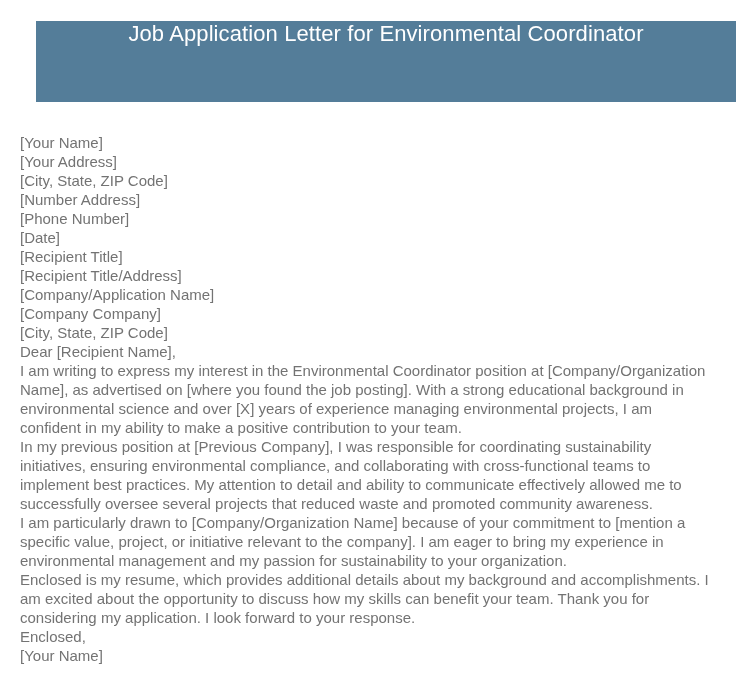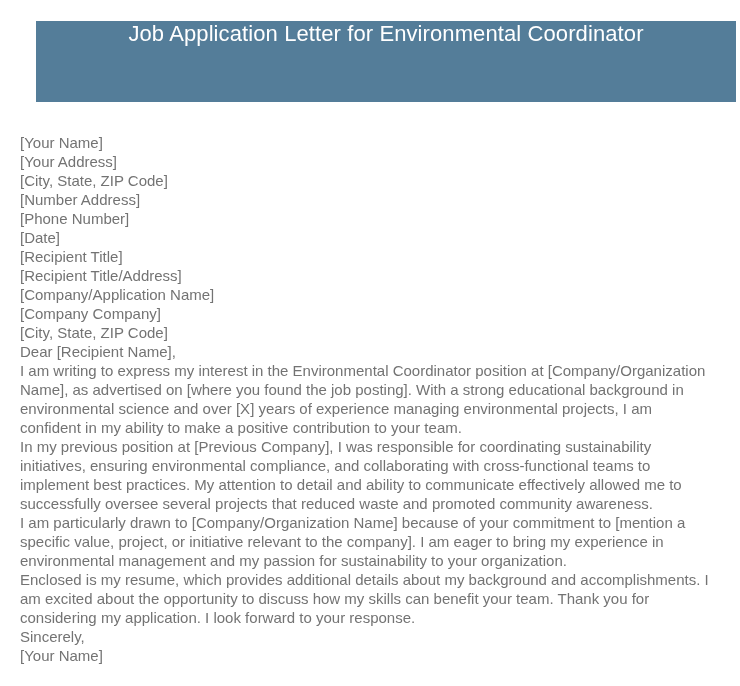--- a/index.html
+++ b/index.html
@@ -87,18 +87,18 @@
     <span class="letter-line">[Company Company]</span>
     <span class="letter-line">[City, State, ZIP Code]</span>
 
     <span class="letter-line">Dear [Recipient Name],</span>
 
     <span class="letter-para">I am writing to express my interest in the Environmental Coordinator position at [Company/Organization Name], as advertised on [where you found the job posting]. With a strong educational background in environmental science and over [X] years of experience managing environmental projects, I am confident in my ability to make a positive contribution to your team.</span>
     <span class="letter-para">In my previous position at [Previous Company], I was responsible for coordinating sustainability initiatives, ensuring environmental compliance, and collaborating with cross-functional teams to implement best practices. My attention to detail and ability to communicate effectively allowed me to successfully oversee several projects that reduced waste and promoted community awareness.</span>
     <span class="letter-para">I am particularly drawn to [Company/Organization Name] because of your commitment to [mention a specific value, project, or initiative relevant to the company]. I am eager to bring my experience in environmental management and my passion for sustainability to your organization.</span>
     <span class="letter-para">Enclosed is my resume, which provides additional details about my background and accomplishments. I am excited about the opportunity to discuss how my skills can benefit your team. Thank you for considering my application. I look forward to your response.</span>
 
-    <span class="letter-line">Sincerely,</span>
+    <span class="letter-line">Enclosed,</span>
     <span class="letter-line">[Your Name]</span>
 
   </div>
 
 </div>
 
 </body></html>

